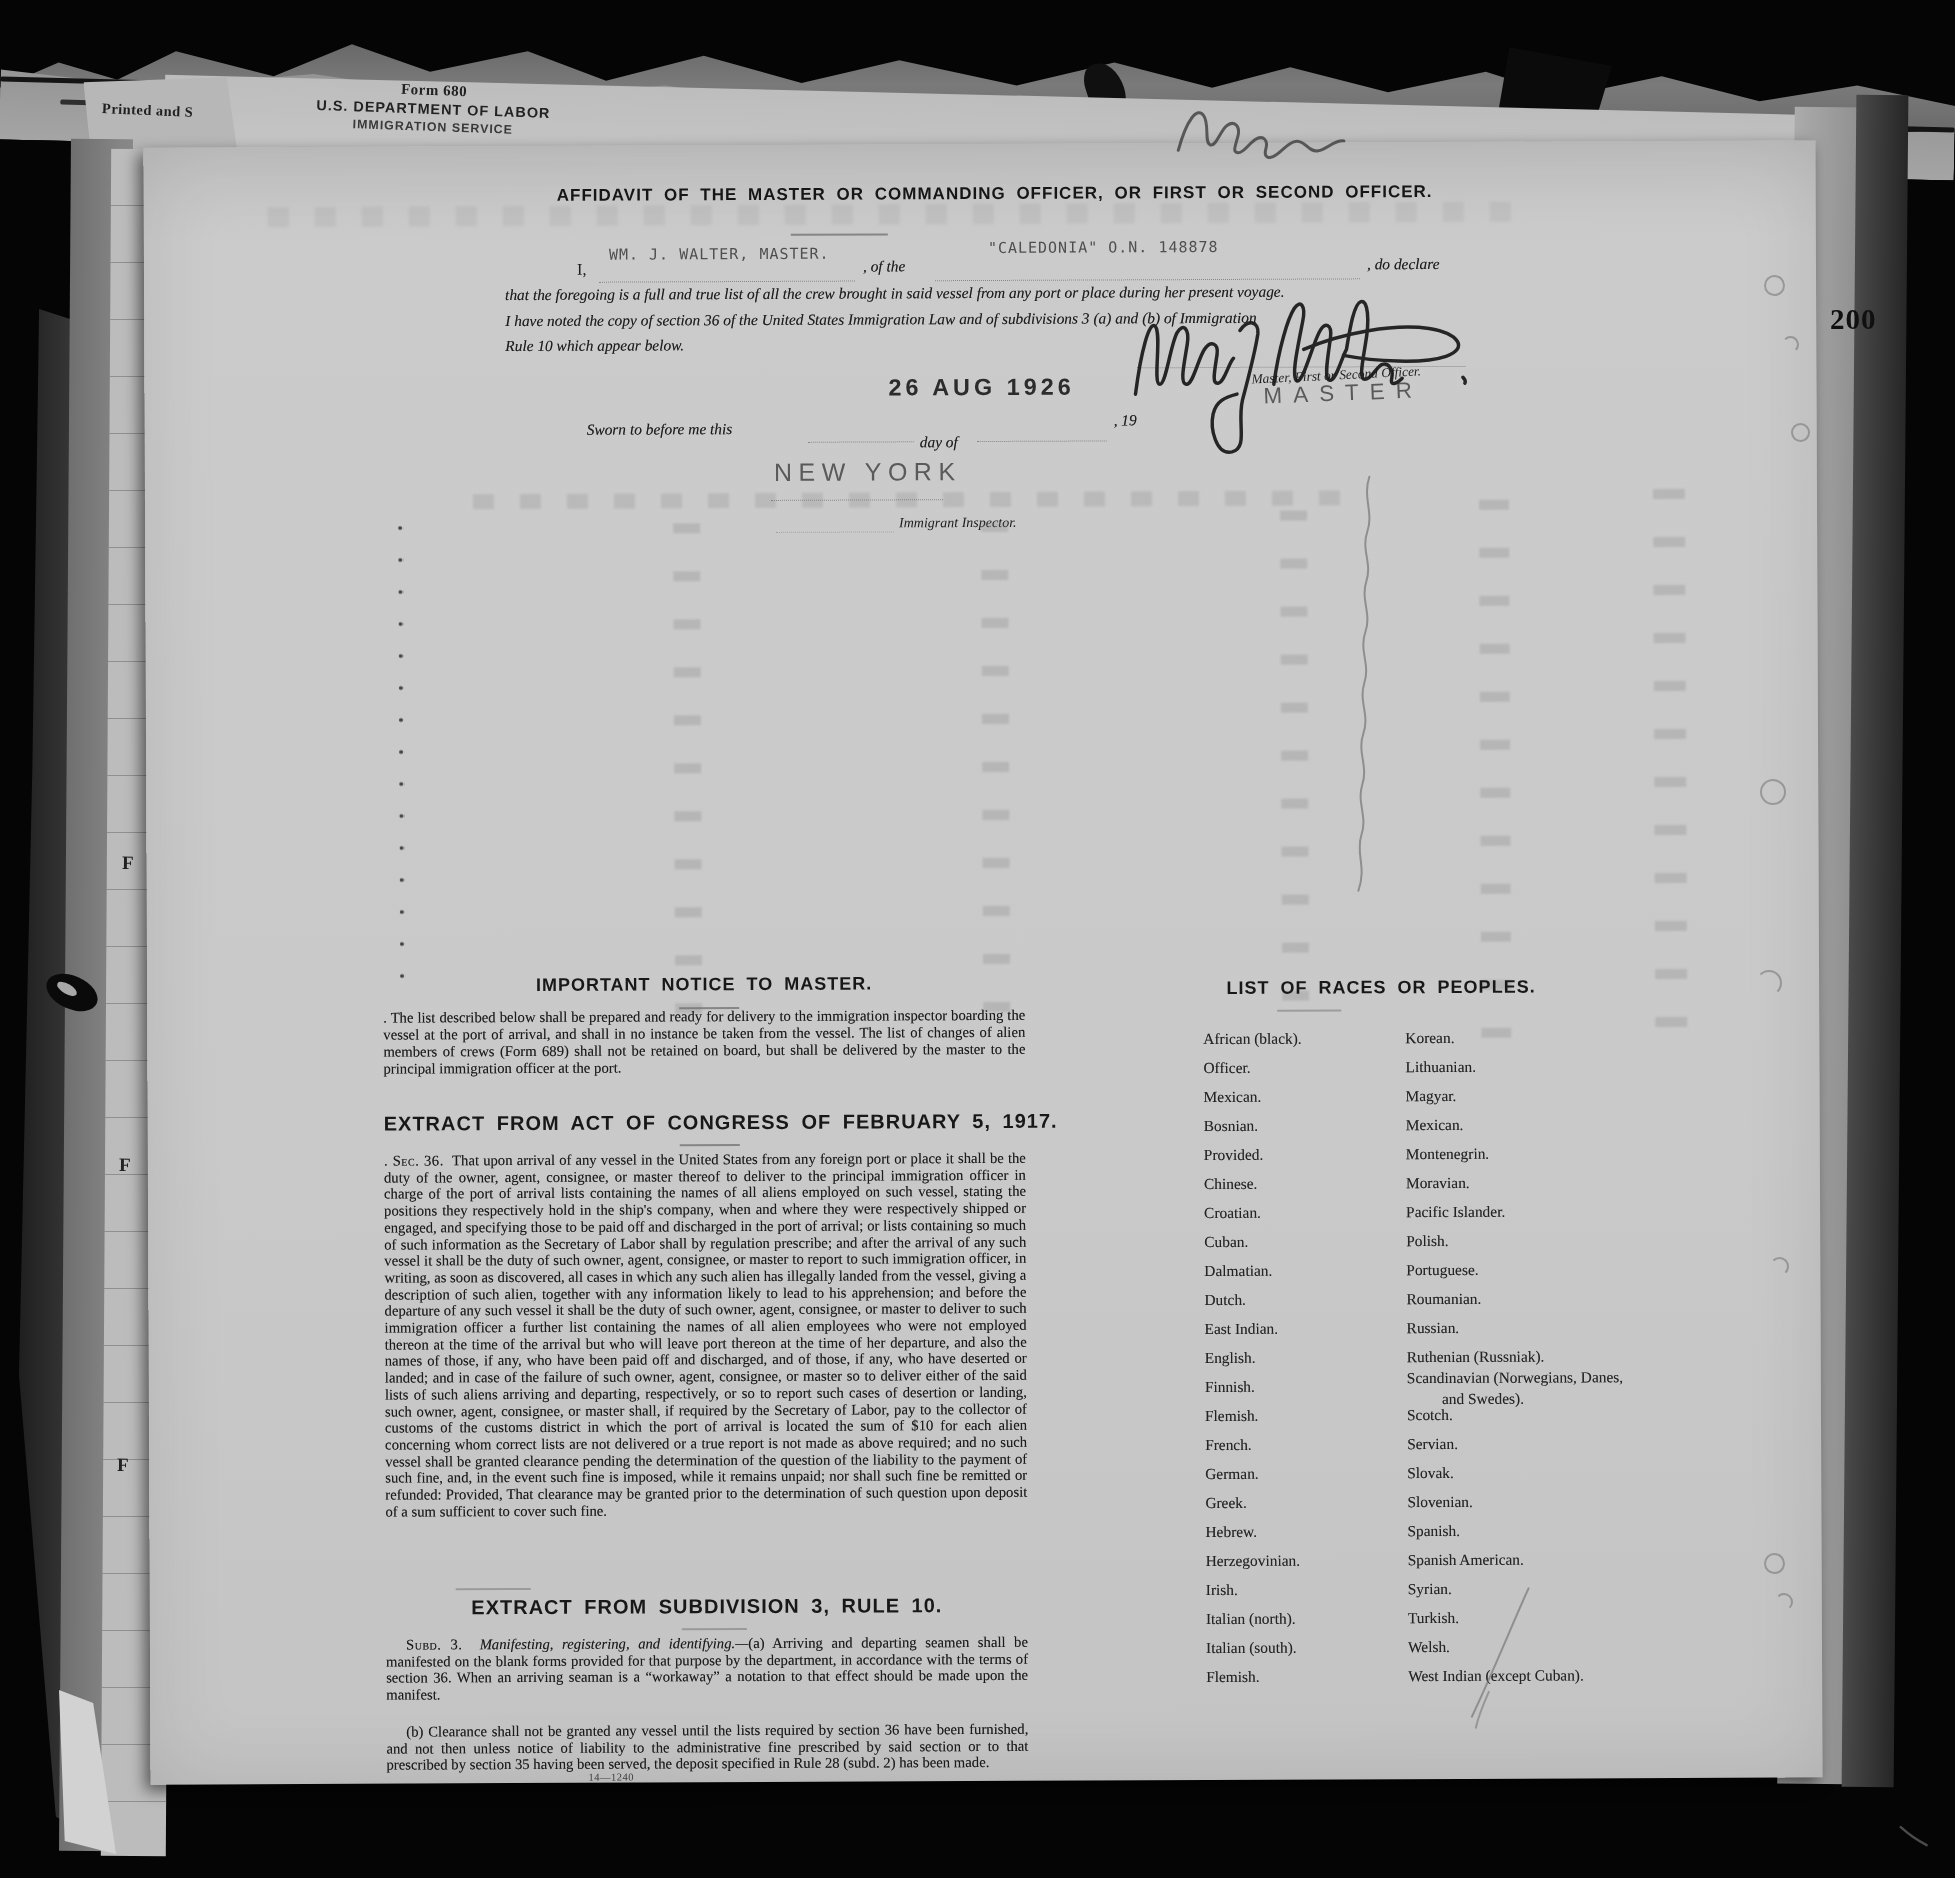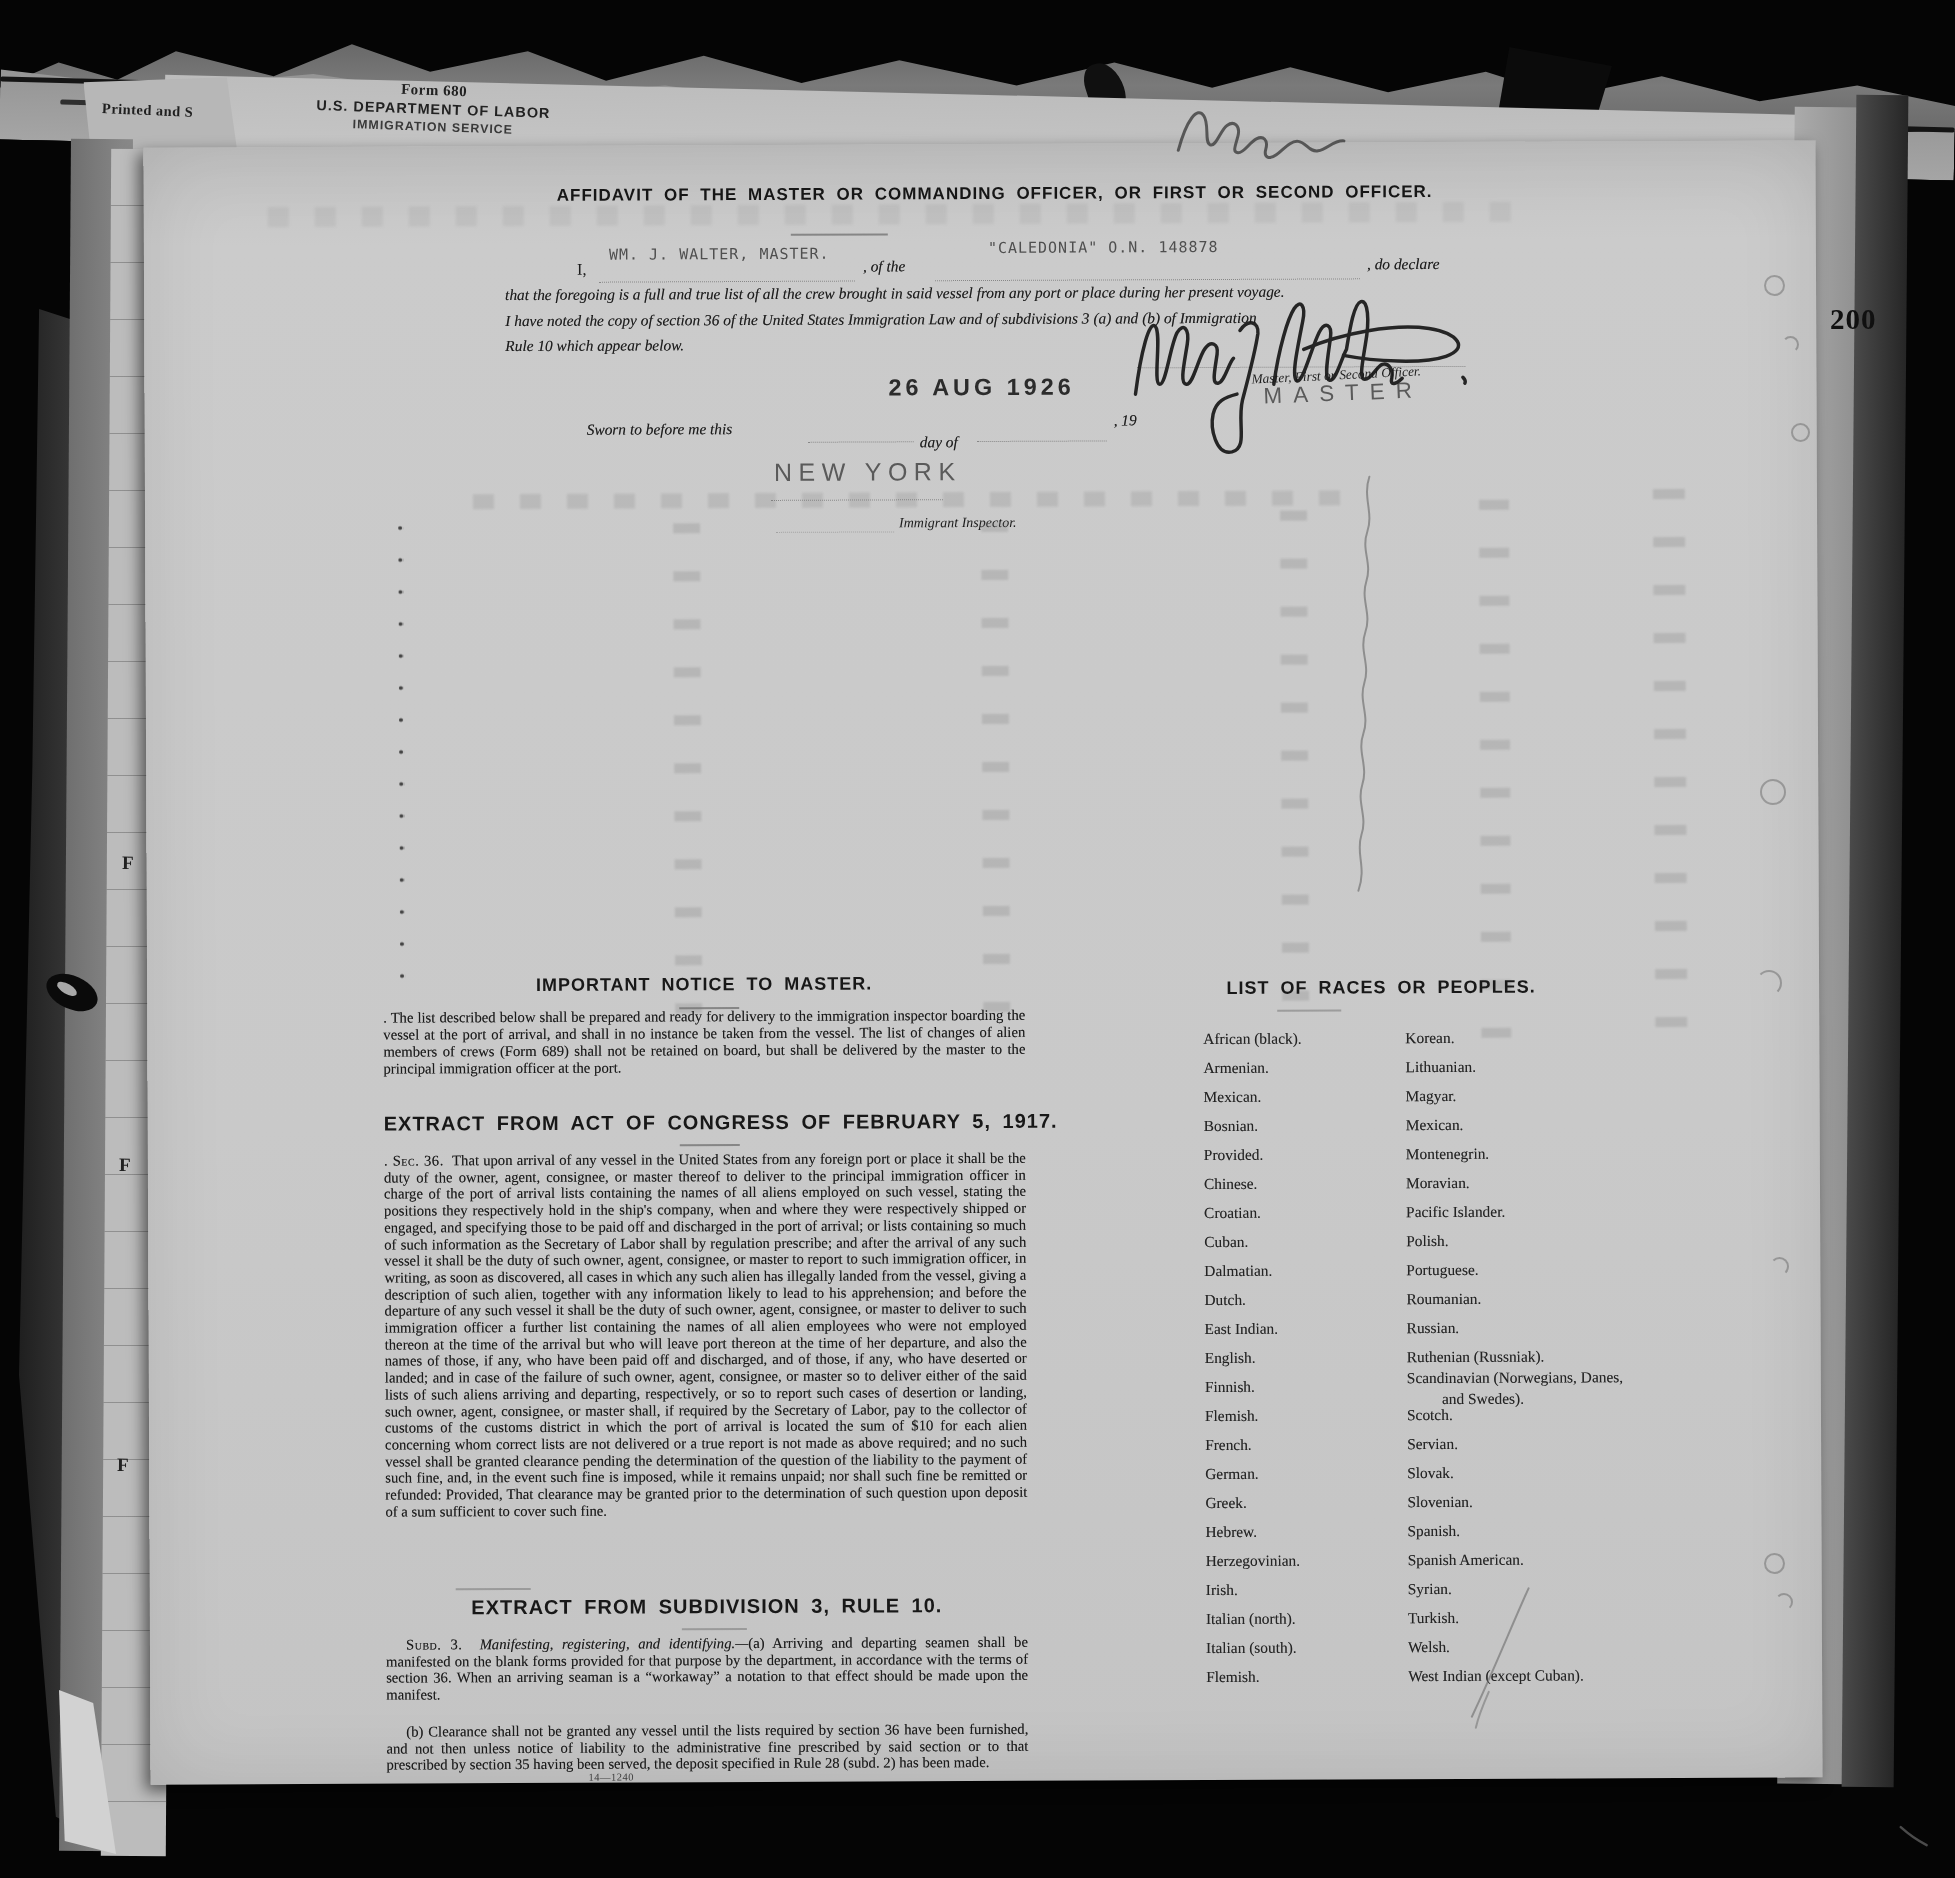--- a/index.html
+++ b/index.html
@@ -170,21 +170,21 @@
   <div class="abs col-head" style="left:236px;top:1450px;width:642px;">EXTRACT FROM SUBDIVISION 3, RULE 10.</div>
   <div class="abs rule" style="left:532px;top:1483px;width:65px;opacity:.5;"></div>
   <p class="abs para" style="left:236px;top:1490px;width:642px;margin:0;text-indent:20px;"><span class="sc">Subd. 3.</span>&nbsp;&nbsp;<span class="it">Manifesting, registering, and identifying.—</span><span>(a) Arriving and departing seamen shall be manifested on the blank forms provided for that purpose by the department, in accordance with the terms of section 36.  When an arriving seaman is a “workaway” a notation to that effect should be made upon the manifest.</span></p>
   <p class="abs para" style="left:236px;top:1577px;width:642px;margin:0;text-indent:20px;">(b) Clearance shall not be granted any vessel until the lists required by section 36 have been furnished, and not then unless notice of liability to the administrative fine prescribed by said section or to that prescribed by section 35 having been served, the deposit specified in Rule 28 (subd. 2) has been made.</p>
   <div class="abs footer-no" style="left:438px;top:1626px;">14—1240</div>
 
   <div class="abs col-head" style="left:1035px;top:835px;width:398px;font-size:18px;">LIST OF RACES OR PEOPLES.</div>
   <div class="abs rule" style="left:1130px;top:867px;width:64px;opacity:.5;"></div>
   <div class="abs races-col left" style="left:1056px;top:887px;width:194px;">
       <div class="race-item">African (black).</div>
-      <div class="race-item">Armenian.</div>
+      <div class="race-item">Officer.</div>
       <div class="race-item">Mexican.</div>
       <div class="race-item">Bosnian.</div>
       <div class="race-item">Provided.</div>
       <div class="race-item">Chinese.</div>
       <div class="race-item">Croatian.</div>
       <div class="race-item">Cuban.</div>
       <div class="race-item">Dalmatian.</div>
       <div class="race-item">Dutch.</div>
       <div class="race-item">East Indian.</div>
       <div class="race-item">English.</div>

